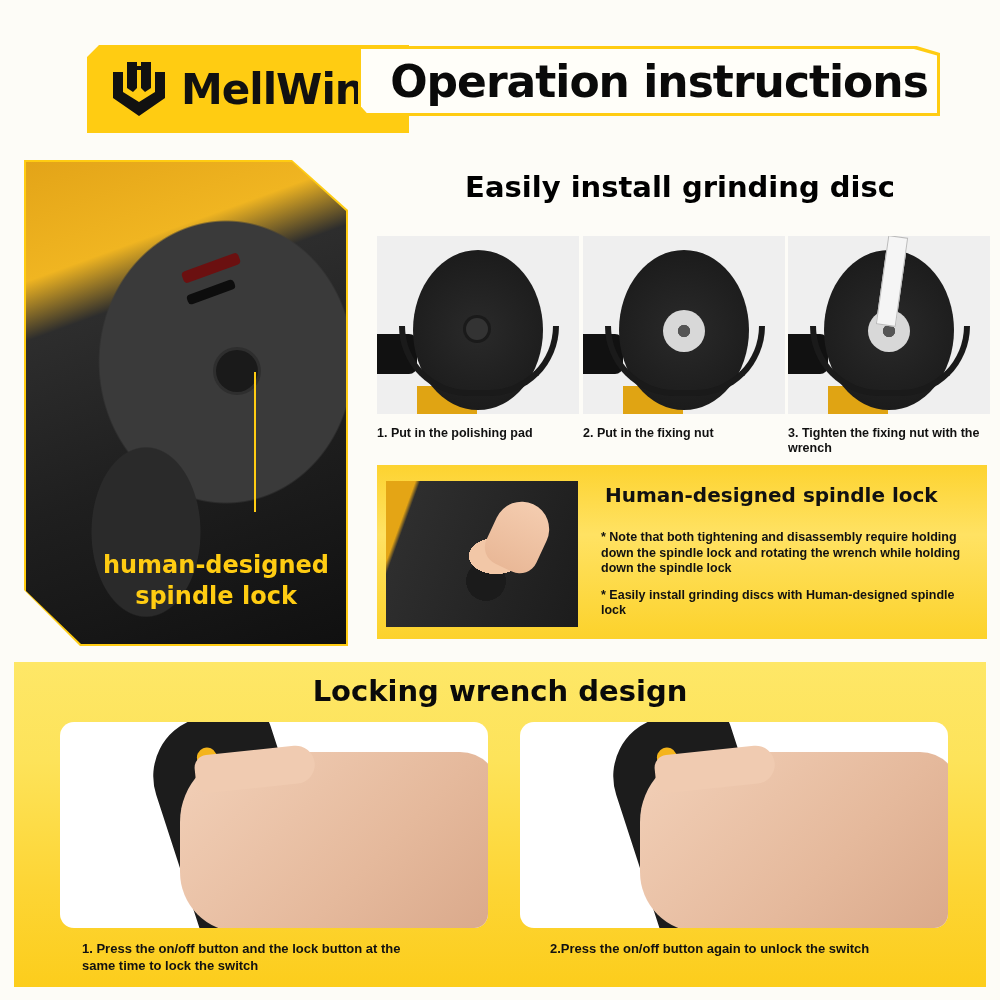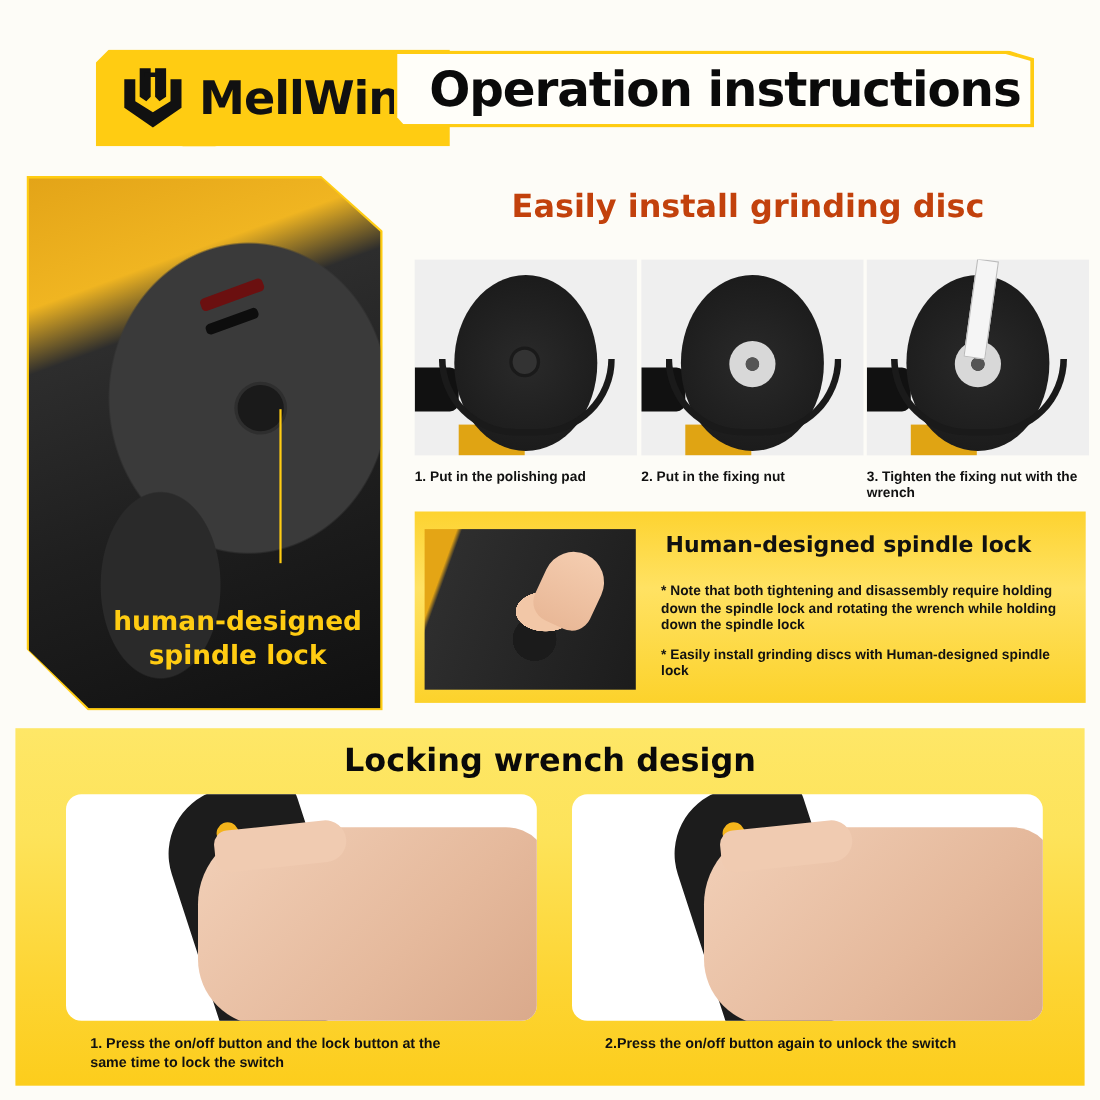--- a/index.html
+++ b/index.html
@@ -61,21 +61,21 @@
   .hero-button { position: absolute; left: 190px; top: 188px; width: 42px; height: 42px; border-radius: 50%; background: #1a1a1a; box-shadow: 0 0 0 3px #2e2e2e; }
   .hero-pointer { position: absolute; left: 228px; top: 210px; width: 2px; height: 140px; background: #ffcc12; }
   .hero-label {
     position: absolute; left: 70px; top: 388px; width: 240px; text-align: center;
     color: #ffcc12; font-weight: bold; font-size: 24px; line-height: 31px;
   }
 
   
   .install-title {
     position: absolute; left: 370px; top: 170px; width: 620px; text-align: center;
-    font-weight: bold; font-size: 29px; color: #c2410c;
+    font-weight: bold; font-size: 29px; color: #000000;
   }
   .steps { position: absolute; left: 377px; top: 236px; width: 610px; }
   .step { position: absolute; top: 0; width: 202px; }
   .step-img {
     width: 202px; height: 178px; background: #efefef; position: relative; overflow: hidden;
   }
   .disc {
     position: absolute; left: 36px; top: 14px; width: 130px; height: 160px; border-radius: 50%;
     background: radial-gradient(circle, #2a2a2a 0%, #171717 100%);
   }

